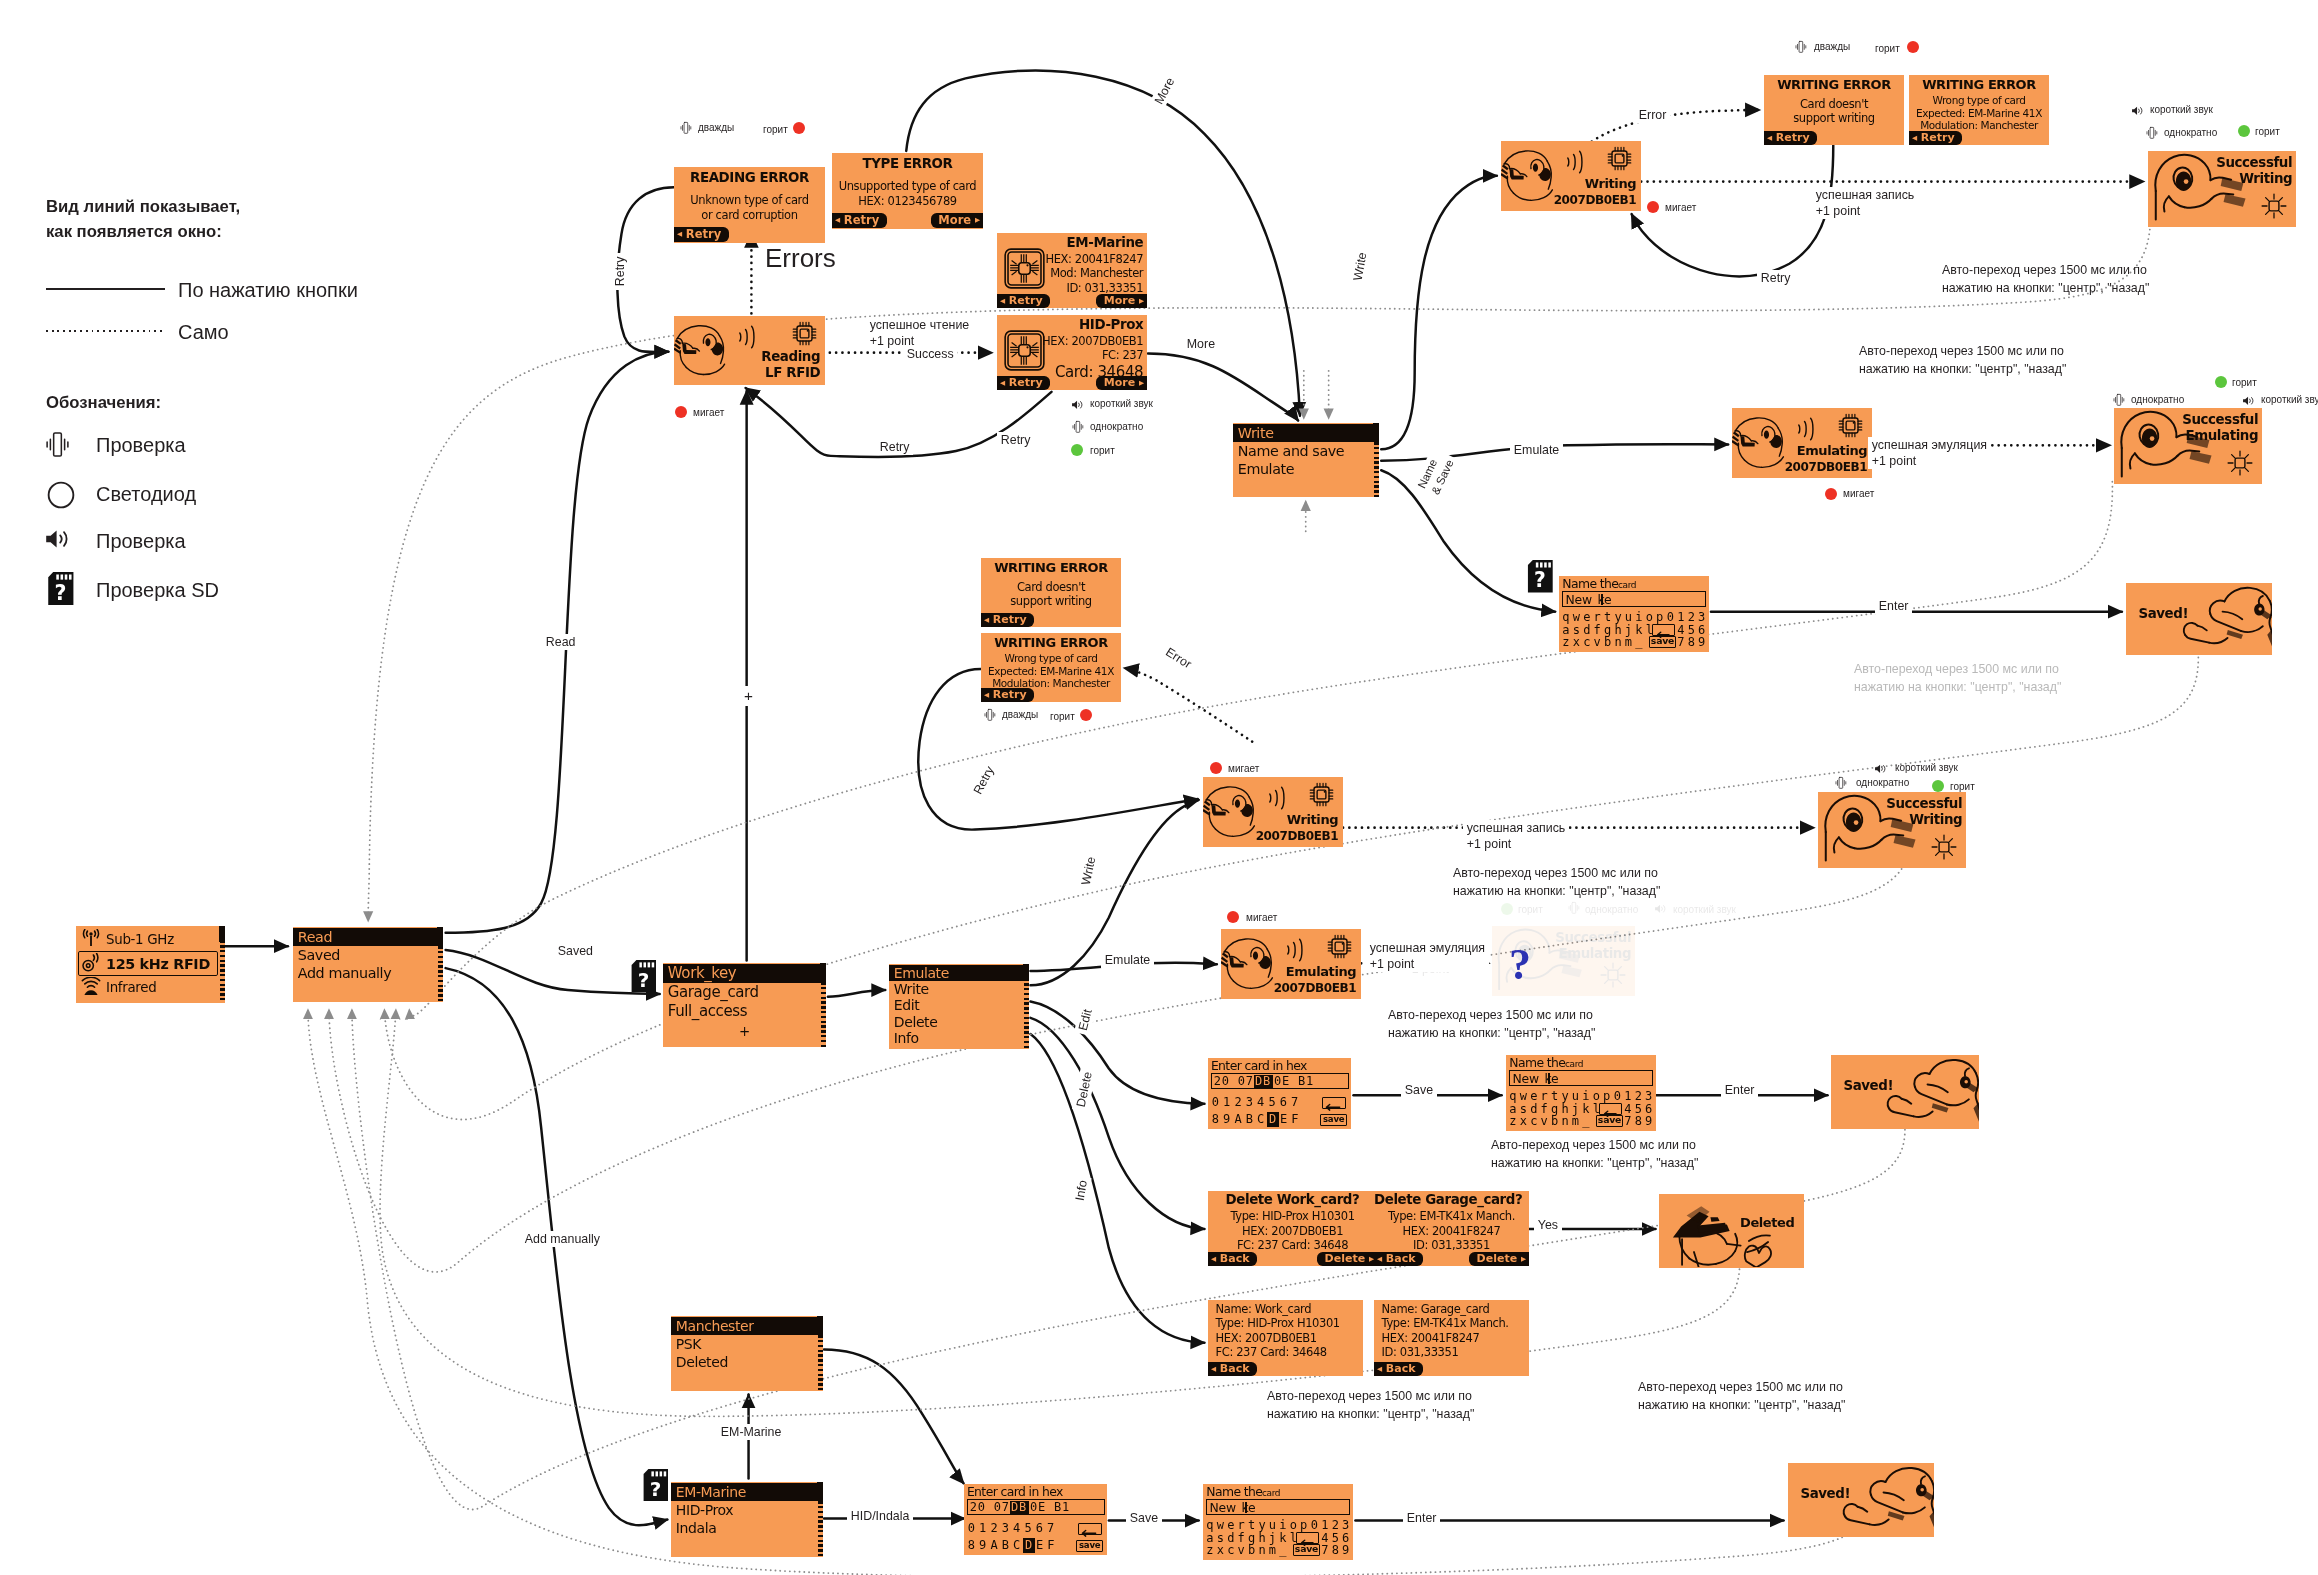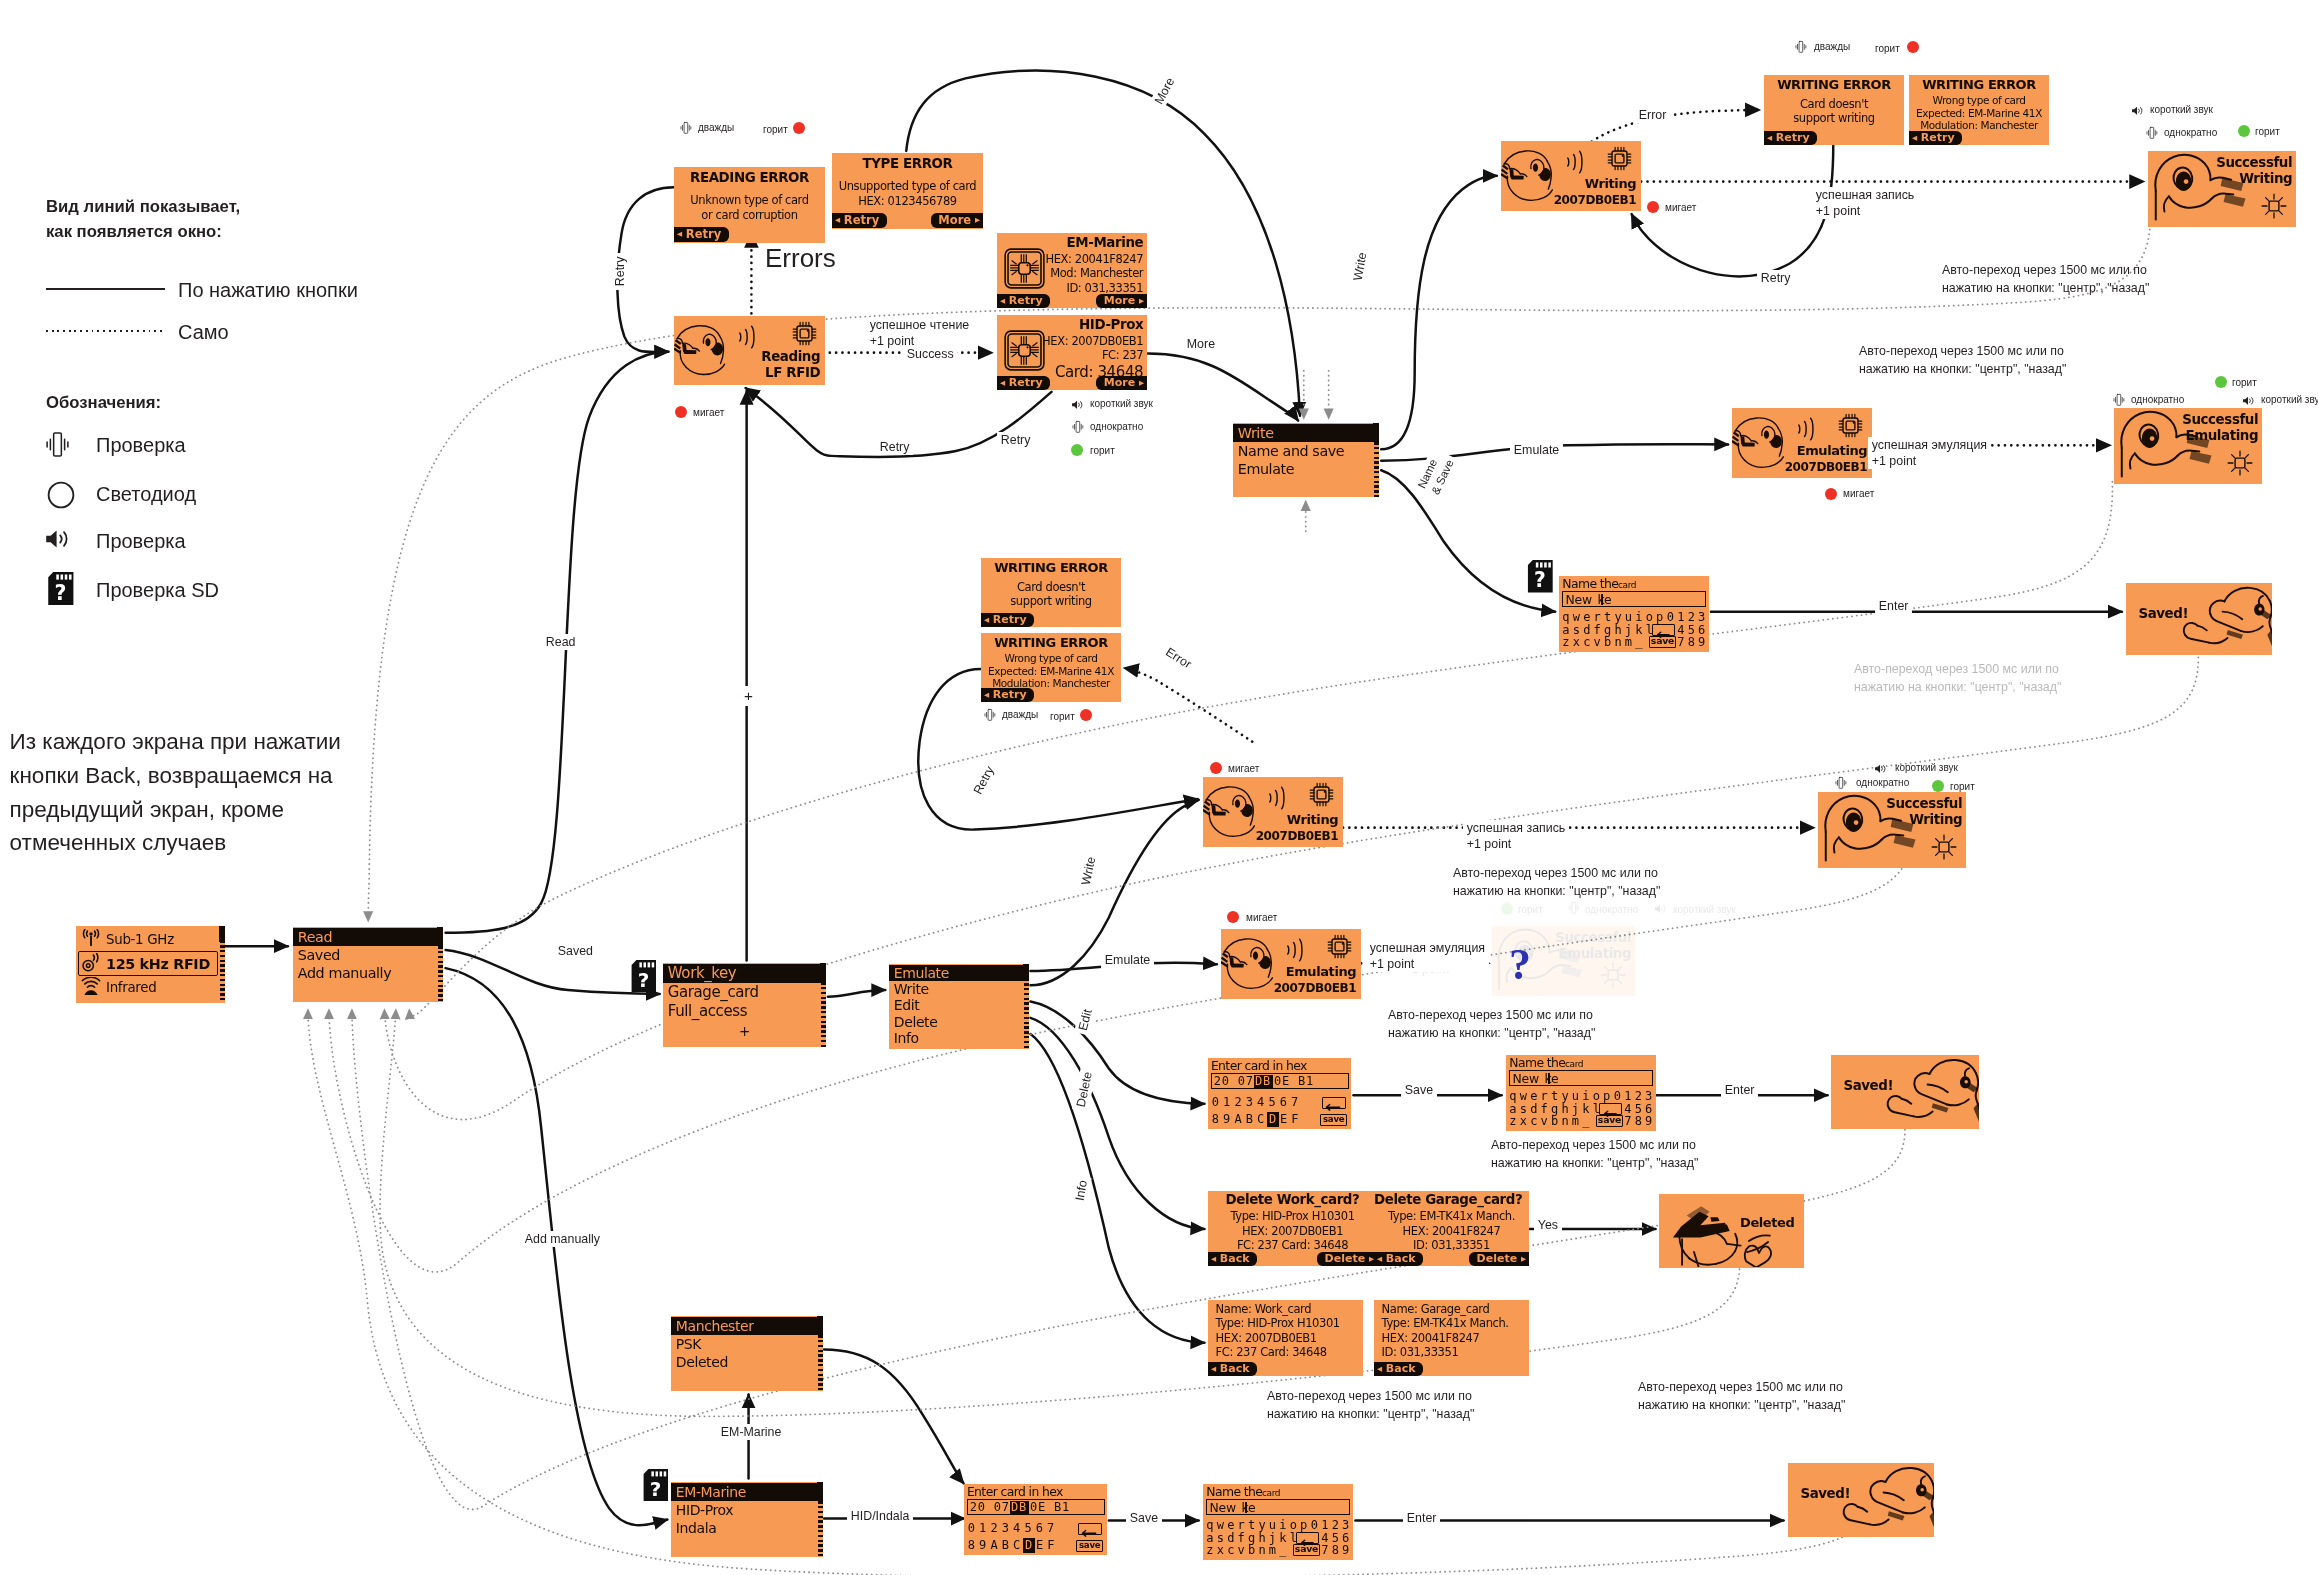--- a/index.html
+++ b/index.html
@@ -1027,24 +1027,20 @@
         <path fill="#101010" d="M6.4 0H26v32H1.6V5z"></path>
         <g fill="#ffffff">
           <rect x="9.4" y="2.4" width="2.5" height="5"></rect>
           <rect x="13.5" y="2.4" width="2.5" height="5"></rect>
           <rect x="17.6" y="2.4" width="2.5" height="5"></rect>
           <rect x="21.7" y="2.4" width="2.5" height="5"></rect>
         </g>
         <text x="13.5" y="27" font-family="DejaVu Sans,sans-serif" font-size="20" font-weight="bold" fill="#ffffff" text-anchor="middle">?</text>
       </svg></span>
 <div class="legendtxt" style="left:96px;top:579px">Проверка SD</div>
-<div class="bignote" style="left:9.6px;top:725px">Из каждого экрана при нажатии
-кнопки Back, возвращаемся на
-предыдущий экран, кроме
-отмеченных случаев</div>
 <div class="lbl" style="left:741px;top:686px;font-size:15.3px;background:#fff;padding:0 2.9px">+</div>
 <div class="big" style="left:765px;top:243px">Errors</div>
 <div class="lbl" style="left:542px;top:634px;font-size:12.4px;background:#fff;padding:0 3.8px;">Read</div>
 <div class="lbl" style="left:554px;top:943px;font-size:12.4px;background:#fff;padding:0 3.8px;">Saved</div>
 <div class="lbl" style="left:521px;top:1231px;font-size:12.4px;background:#fff;padding:0 3.8px;">Add manually</div>
 <div class="lbl" style="left:612px;top:290px;font-size:12.4px;background:#fff;padding:0 3.8px;transform:rotate(-90deg);transform-origin:left top;">Retry</div>
 <div class="lbl" style="left:876px;top:439px;font-size:12.4px;background:#fff;padding:0 3.8px;">Retry</div>
 <div class="lbl" style="left:1183px;top:336px;font-size:12.4px;background:#fff;padding:0 3.8px;">More</div>
 <div class="lbl" style="left:1149px;top:103px;font-size:12.4px;background:#fff;padding:0 3.8px;transform:rotate(-62deg);transform-origin:left top;">More</div>
 <div class="lbl" style="left:1510px;top:442px;font-size:12.4px;background:#fff;padding:0 3.8px;">Emulate</div>

